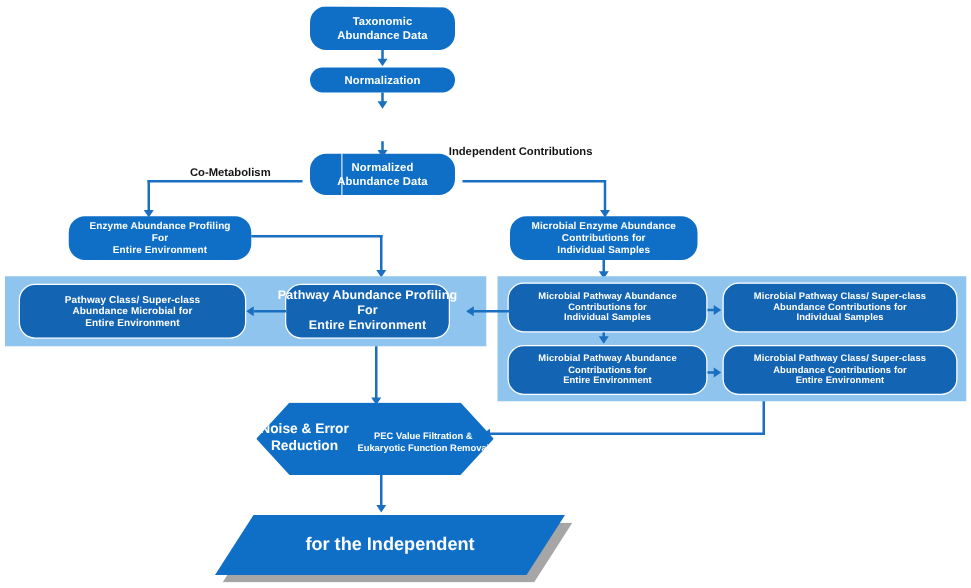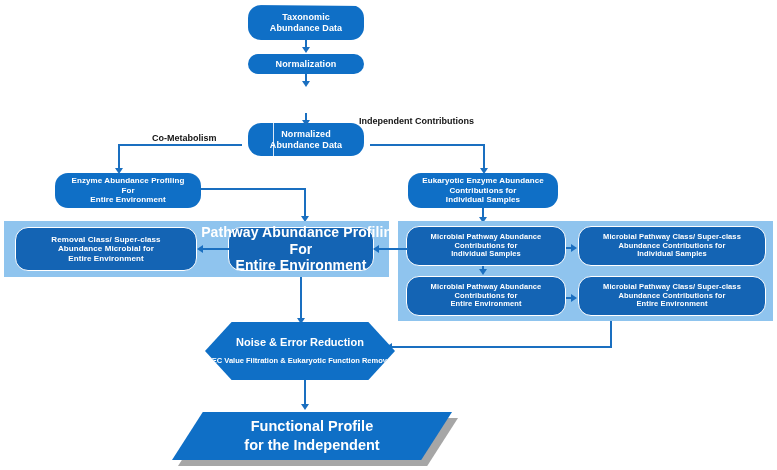--- a/index.html
+++ b/index.html
@@ -71,21 +71,21 @@
     clip-path: polygon(50% 0, 100% 50%, 50% 100%, 0 50%);
     box-sizing: border-box;
   }
 
   
   .hexagon {
     position: absolute;
     background: #0f6fc6;
     color: #fff;
     display: flex;
-    flex-direction: column;
+    flex-direction: row;
     align-items: center;
     justify-content: center;
     text-align: center;
     clip-path: polygon(14% 0, 86% 0, 100% 50%, 86% 100%, 14% 100%, 0 50%);
     box-sizing: border-box;
   }
   .hexagon .hex-title {
     font-weight: bold;
     font-size: 11px;
     line-height: 1.25;
@@ -219,37 +219,37 @@
     <span class="ln">Enzyme Abundance Profiling</span>
     <span class="ln">For</span>
     <span class="ln">Entire Environment</span>
   </div>
 
   <div class="ln-h" style="left:201px; top:188px; width:105px;"></div>
   <div class="ln-v" style="left:304px; top:188px; height:30px;"></div>
   <div class="arrow-d" style="left:301px; top:216px;"></div>
 
   <div class="node" style="left:408px; top:173px; width:150px; height:35px; font-size:8px;">
-    <span class="ln">Eukaryotic Enzyme Abundance</span>
+    <span class="ln">Microbial Enzyme Abundance</span>
     <span class="ln">Contributions for</span>
     <span class="ln">Individual Samples</span>
   </div>
 
   <div class="ln-v" style="left:482px; top:208px; height:11px;"></div>
   <div class="arrow-d" style="left:479px; top:217px;"></div>
 
   <div class="group" style="left:4px; top:221px; width:385px; height:56px;"></div>
 
   <div class="node dark" style="left:15px; top:227px; width:182px; height:44px; font-size:8px;">
-    <span class="ln">Removal Class/ Super-class</span>
+    <span class="ln">Pathway Class/ Super-class</span>
     <span class="ln">Abundance Microbial for</span>
     <span class="ln">Entire Environment</span>
   </div>
 
-  <div class="node dark" style="left:228px; top:227px; width:146px; height:44px; font-size:14px;">
+  <div class="node dark" style="left:228px; top:227px; width:132px; height:44px; font-size:10px;">
     <span class="ln">Pathway Abundance Profiling</span>
     <span class="ln">For</span>
     <span class="ln">Entire Environment</span>
   </div>
 
   <div class="ln-h" style="left:203px; top:248px; width:26px;"></div>
   <div class="arrow-l" style="left:197px; top:245px;"></div>
 
   <div class="group" style="left:398px; top:221px; width:375px; height:100px;"></div>
 
@@ -306,18 +306,17 @@
       <span class="ln">Eukaryotic Function  Removal</span>
     </div>
   </div>
 
   <div class="ln-v" style="left:304px; top:380px; height:28px;"></div>
   <div class="arrow-d" style="left:301px; top:404px;"></div>
 
   <div class="final-wrap" style="left:172px; top:412px; width:280px; height:48px;">
     <div class="final-shadow"></div>
     <div class="final">
-      <span class="ln">Functional Profile</span>
       <span class="ln">for the Independent</span>
     </div>
   </div>
 
 </div>
 
 </body></html>

